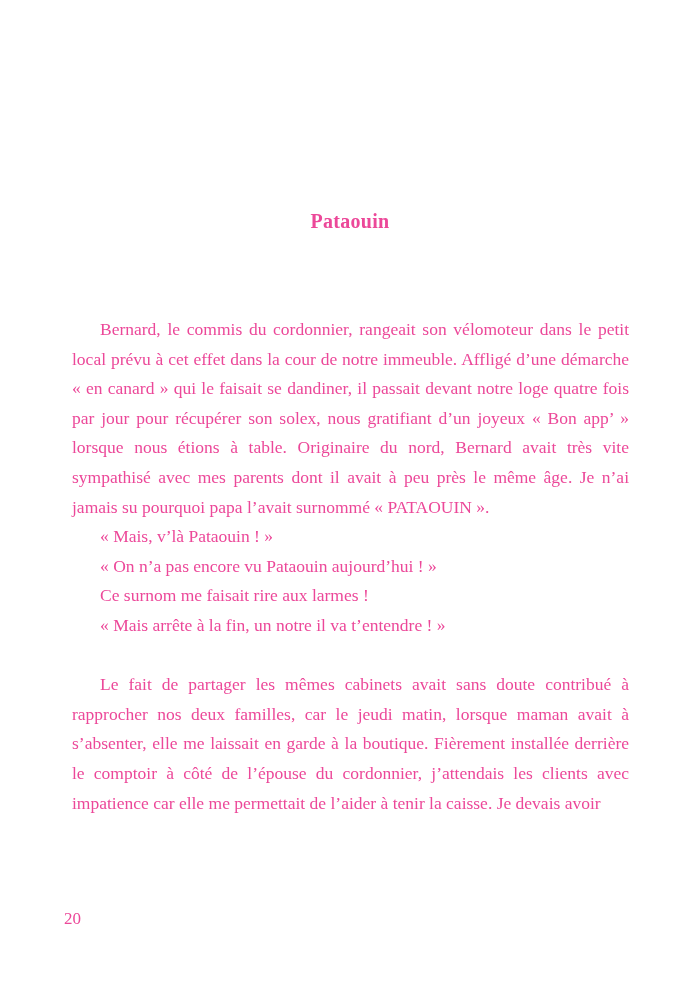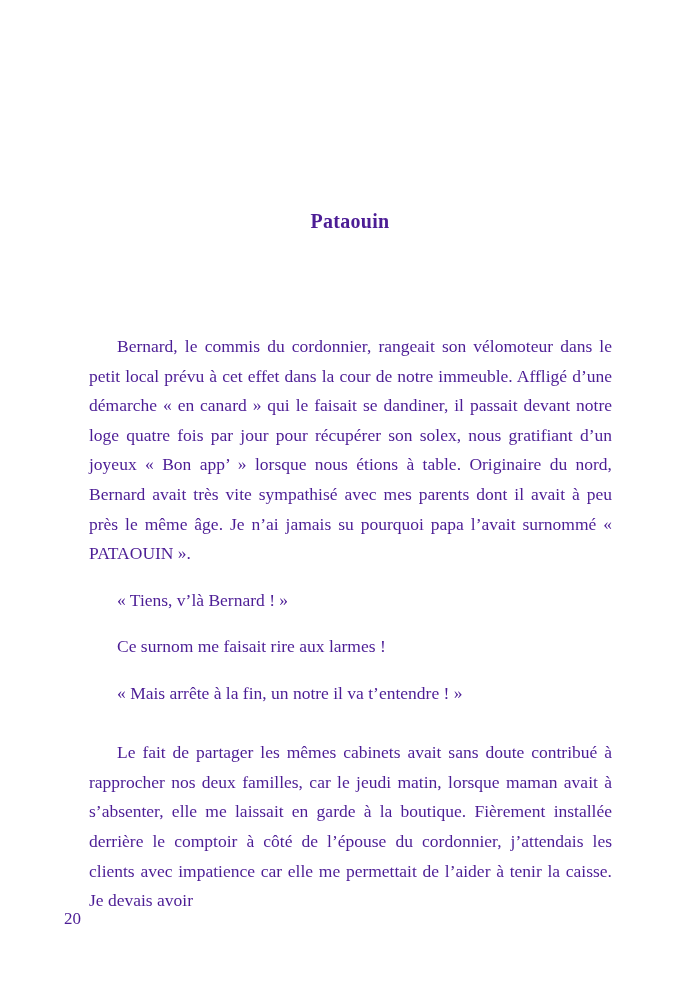--- a/index.html
+++ b/index.html
@@ -5,21 +5,21 @@
   html, body {
     margin: 0;
     padding: 0;
     background: #ffffff;
   }
   .page {
     position: relative;
     width: 700px;
     height: 992px;
     background: #ffffff;
-    color: #4c1d95;
+    color: #ec4899;
     font-family: "Liberation Serif", "DejaVu Serif", serif;
     overflow: hidden;
   }
   .chapter-title {
     position: absolute;
     top: 210px;
     left: 0;
     width: 100%;
     margin: 0;
     text-align: center;
@@ -30,21 +30,21 @@
   .body-text {
     position: absolute;
     top: 315px;
     left: 72px;
     width: 557px;
     font-size: 17.5px;
     line-height: 29.6px;
     text-align: justify;
   }
   .body-text p {
-    margin: 17px;
+    margin: 0;
     padding: 0;
     text-indent: 28px;
   }
   .body-text p.spaced {
     margin-top: 29.6px;
   }
   .page-number {
     position: absolute;
     left: 64px;
     top: 908px;
@@ -54,21 +54,22 @@
 </style>
 </head>
 <body>
 
 <div class="page">
 
   <h1 class="chapter-title">Pataouin</h1>
 
   <div class="body-text">
     <p>Bernard, le commis du cordonnier, rangeait son vélomoteur dans le petit local prévu à cet effet dans la cour de notre immeuble. Affligé d’une démarche « en canard » qui le faisait se dandiner, il passait devant notre loge quatre fois par jour pour récupérer son solex, nous gratifiant d’un joyeux « Bon app’ » lorsque nous étions à table. Originaire du nord, Bernard avait très vite sympathisé avec mes parents dont il avait à peu près le même âge. Je n’ai jamais su pourquoi papa l’avait surnommé « PATAOUIN ».</p>
-    <p>« Tiens, v’là Bernard ! »</p>
+    <p>« Mais, v’là Pataouin ! »</p>
+    <p>« On n’a pas encore vu Pataouin aujourd’hui ! »</p>
     <p>Ce surnom me faisait rire aux larmes !</p>
     <p>« Mais arrête à la fin, un notre il va t’entendre ! »</p>
     <p class="spaced">Le fait de partager les mêmes cabinets avait sans doute contribué à rapprocher nos deux familles, car le jeudi matin, lorsque maman avait à s’absenter, elle me laissait en garde à la boutique. Fièrement installée derrière le comptoir à côté de l’épouse du cordonnier, j’attendais les clients avec impatience car elle me permettait de l’aider à tenir la caisse. Je devais avoir</p>
   </div>
 
   <div class="page-number">20</div>
 
 </div>
 
 </body></html>

